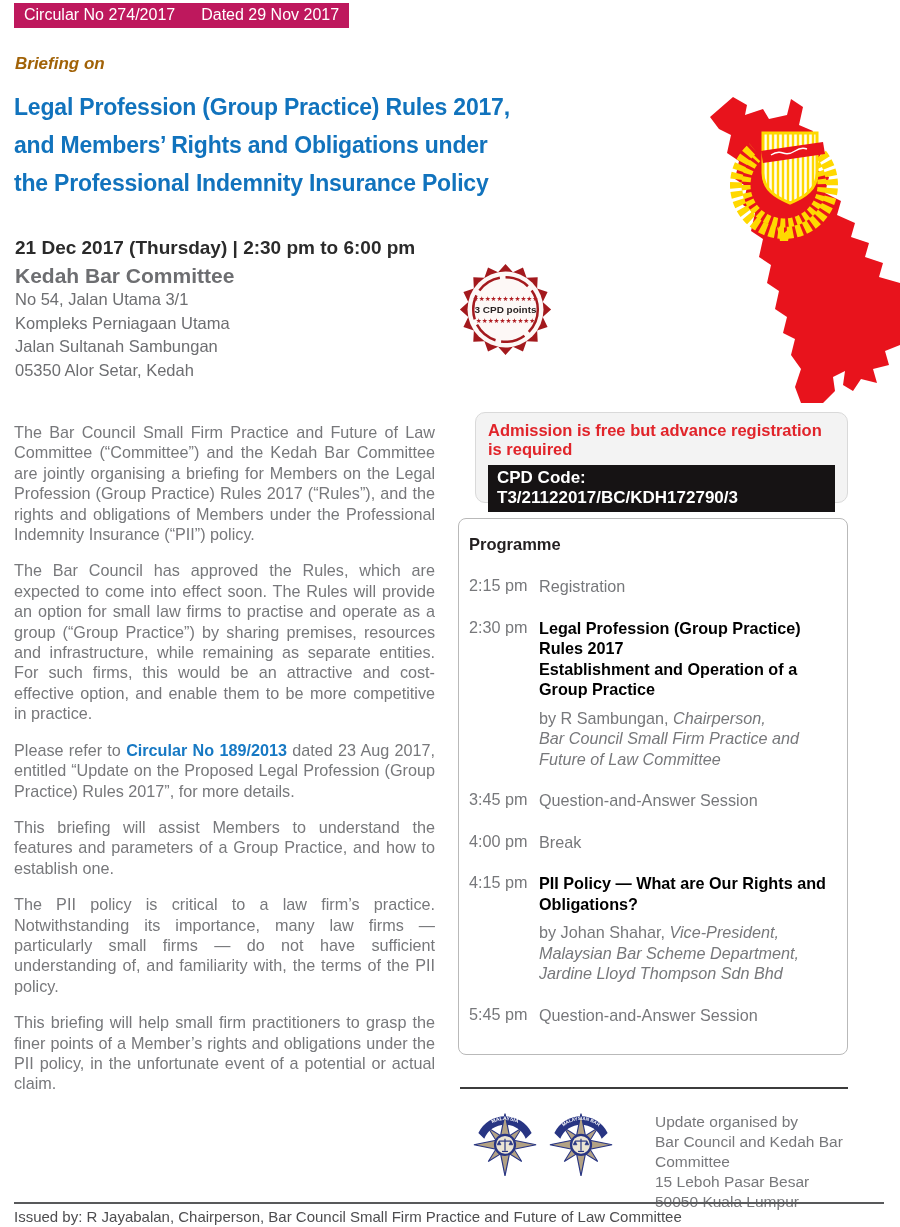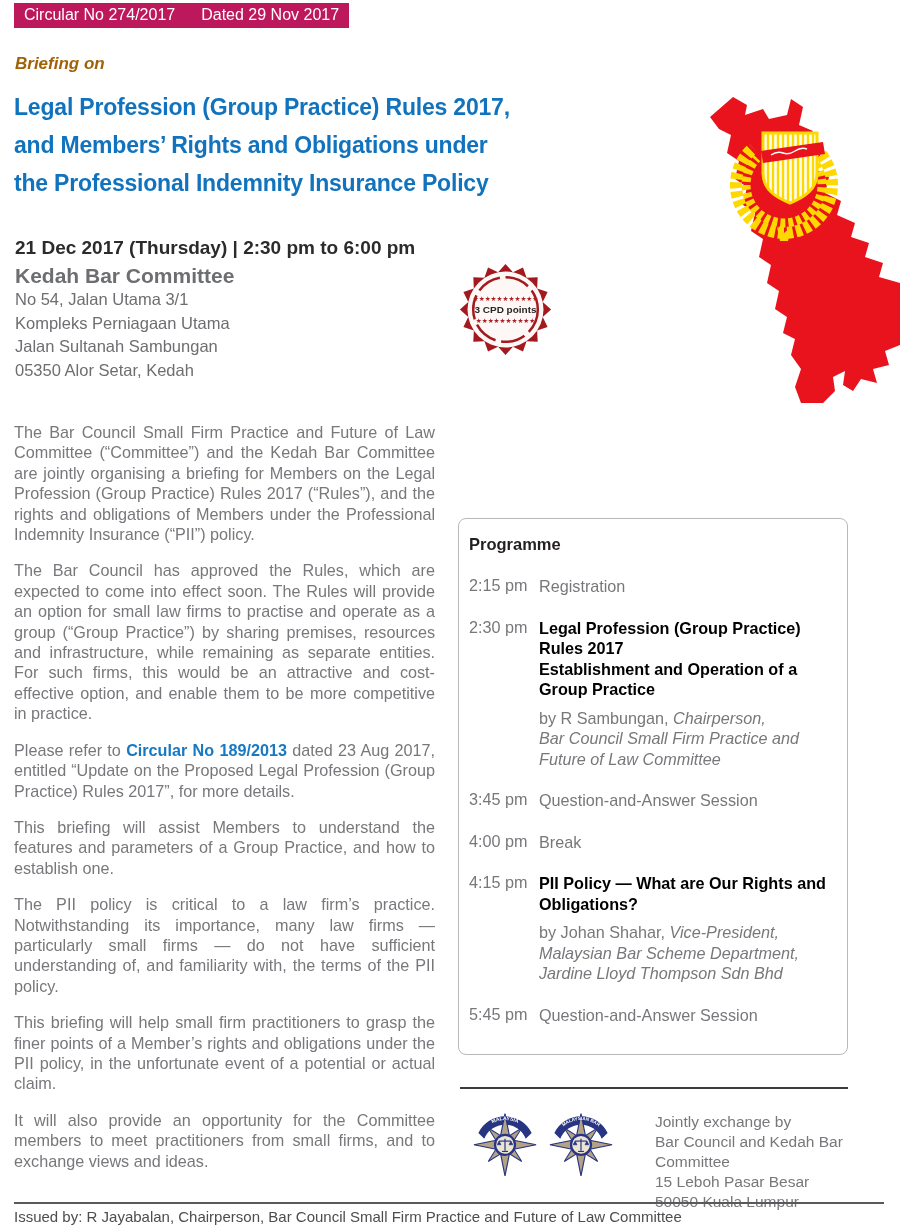--- a/index.html
+++ b/index.html
@@ -119,23 +119,27 @@
     </svg>
   </div>
 
   <div class="body-col">
     <p>The Bar Council Small Firm Practice and Future of Law Committee (“Committee”) and the Kedah Bar Committee are jointly organising a briefing for Members on the Legal Profession (Group Practice) Rules 2017 (“Rules”), and the rights and obligations of Members under the Professional Indemnity Insurance (“PII”) policy.</p>
     <p>The Bar Council has approved the Rules, which are expected to come into effect soon.  The Rules will provide an option for small law firms to practise and operate as a group (“Group Practice”) by sharing premises, resources and infrastructure, while remaining as separate entities.  For such firms, this would be an attractive and cost-effective option, and enable them to be more competitive in practice.</p>
     <p><span>Please refer to </span><a href="#">Circular No 189/2013</a><span> dated 23 Aug 2017, entitled “Update on the Proposed Legal Profession (Group Practice) Rules 2017”, for more details.</span></p>
     <p>This briefing will assist Members to understand the features and parameters of a Group Practice, and how to establish one.</p>
     <p>The PII policy is critical to a law firm’s practice. Notwithstanding its importance, many law firms — particularly small firms — do not have sufficient understanding of, and familiarity with, the terms of the PII policy.</p>
     <p>This briefing will help small firm practitioners to grasp the finer points of a Member’s rights and obligations under the PII policy, in the unfortunate event of a potential or actual claim.</p>
-    <p>It will also provide an opportunity for the Committee members to meet practitioners from small firms, and to exchange views and ideas.</p>
-  </div>
-
+  </div>
+
+  <div class="admission">
+    <div class="notice">Admission is free but advance registration is required</div>
+    <div class="cpd-bar">CPD Code: T3/21122017/BC/KDH172790/3</div>
+    <div class="note">Registration will begin at 2:15 pm</div>
+  </div>
 
   <div class="programme">
     <h3>Programme</h3>
 
     <div class="prog-row">
       <div class="prog-time">2:15 pm</div>
       <div class="prog-desc">Registration</div>
     </div>
 
     <div class="prog-row">
@@ -220,21 +224,21 @@
         <line x1="50" y1="44" x2="50" y2="60"></line>
           <line x1="42" y1="47" x2="58" y2="47"></line>
         <path d="M42,47 L39.5,52 h5 Z M58,47 L55.5,52 h5 Z" fill="#283583" stroke-width="1"></path>
         <line x1="46" y1="61" x2="54" y2="61"></line>
       </g>
       <text font-size="6.2" font-weight="bold" fill="#ffffff"><textPath href="#b2" startOffset="50%" text-anchor="middle">MALAYSIAN BAR</textPath></text>
     </svg>
   </div>
 
   <div class="organiser">
-    <div>Jointly exchange by</div>
+    <div>Update organised by</div>
     <div>Bar Council and Kedah Bar Committee</div>
     <div>15 Leboh Pasar Besar</div>
     <div>50050 Kuala Lumpur</div>
   </div>
 
   <div class="bottom-rule"></div>
   <div class="issued">Issued by: R Jayabalan, Chairperson, Bar Council Small Firm Practice and Future of Law Committee</div>
 
 </div>
 

